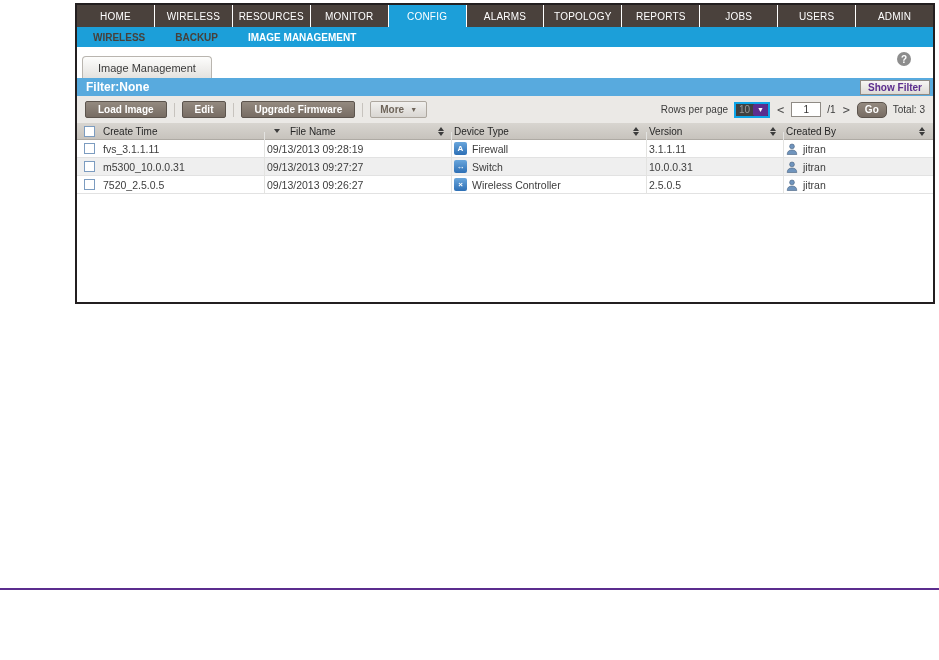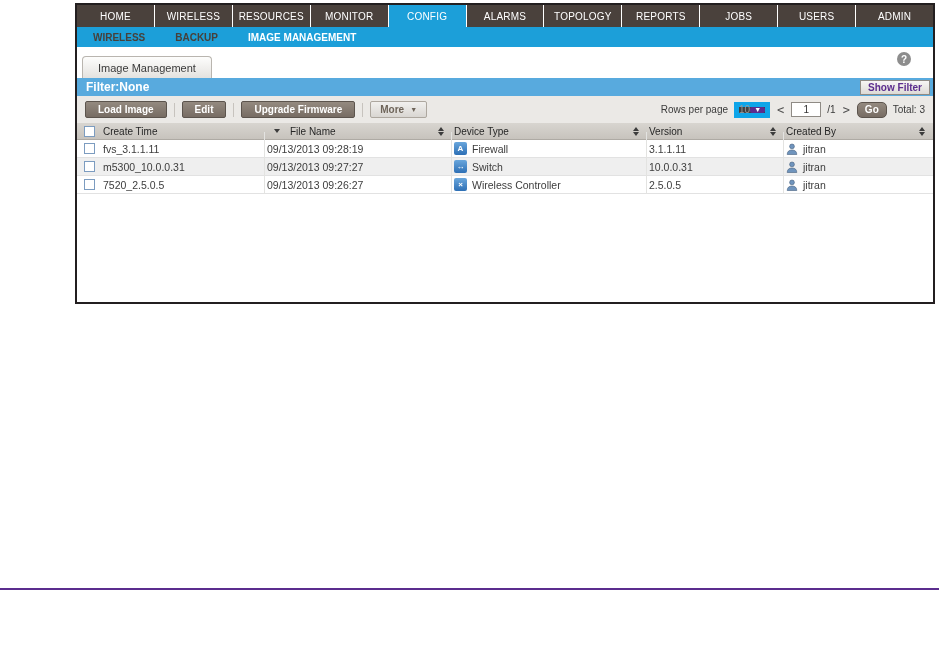--- a/index.html
+++ b/index.html
@@ -49,21 +49,21 @@
     display: flex; align-items: center; cursor: pointer; white-space: nowrap; }
   .tsep { width: 1px; height: 14px; background: #c7c3be; margin: 0 7px; }
   .more-btn { height: 17px; background: linear-gradient(#f1f0ee, #d9d6d2); border: 1px solid #ada79f;
     border-radius: 2px; color: #6e6archive45a; color: #6e6459; font-weight: bold; font-size: 10px;
     padding: 0 9px; display: flex; align-items: center; gap: 6px; cursor: pointer; }
   .more-arrow { font-size: 7px; color: #6e6459; }
 
   
   .pager { margin-left: auto; display: flex; align-items: center; gap: 6px;
     font-size: 10px; color: #3a3a3a; white-space: nowrap; }
-  .rpp-select { width: 36px; height: 16px; border: 5px solid #0ea5e9; background: #404040;
+  .rpp-select { width: 36px; height: 16px; border: 2px solid #0ea5e9; background: #404040;
     display: flex; align-items: stretch; cursor: pointer; }
   .rpp-value { flex: 1; display: flex; align-items: center; justify-content: center;
     color: #9a9a9a; font-size: 10px; }
   .rpp-arrow { width: 15px; background: #5b2d8e; color: #ffffff; font-size: 7px;
     display: flex; align-items: center; justify-content: center; border-radius: 2px; }
   .chev { color: #4f4f4f; font-size: 12px; cursor: pointer; padding: 0 1px;
     font-family: "DejaVu Sans Mono", monospace; }
   .page-input { width: 30px; height: 15px; border: 1px solid #8f8b85; text-align: center;
     font-size: 10px; color: #333; font-family: "Liberation Sans", sans-serif; }
   .go-btn { height: 16px; background: linear-gradient(#948a80, #776c63); border: 1px solid #5c544d;

